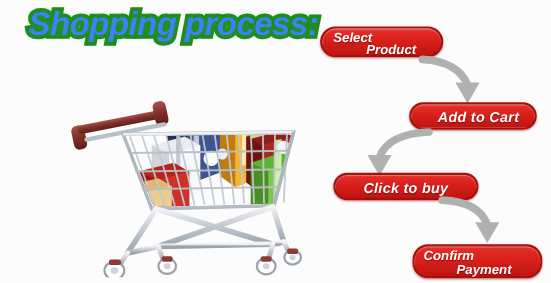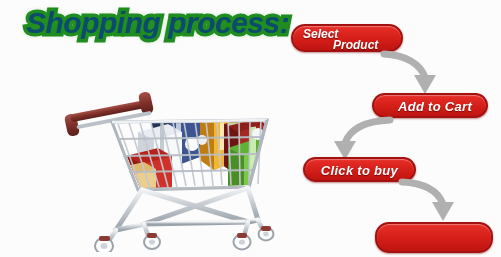--- a/index.html
+++ b/index.html
@@ -23,21 +23,21 @@
 
   
   #title {
     position: absolute;
     left: 26px;
     top: 6px;
     font-size: 30px;
     font-weight: bold;
     font-style: italic;
     letter-spacing: -0.5px;
-    color: #0c4a6e;
+    color: #3b82f6;
     white-space: nowrap;
     -webkit-text-stroke: 7px #1f8b1f;
     paint-order: stroke fill;
     text-shadow:
       0 0 1px #1f8b1f,
       0 0 3px #1f8b1f,
       0 0 6px #2e9b2e;
   }
 
   
@@ -88,21 +88,21 @@
   #btn-cart .l1 {
     left: 0; right: 0; top: 4px;
     font-size: 13px; text-align: center;
     letter-spacing: 0.3px;
     margin-left: 10px;
   }
 
   
   #btn-click {
     left: 303px; top: 157px;
-    width: 113px; height: 25px;
+    width: 132px; height: 25px;
   }
   #btn-click .l1 {
     left: 0; right: 0; top: 4px;
     font-size: 13px; text-align: center;
     letter-spacing: 0.3px;
   }
 
   
   #btn-confirm {
     left: 375px; top: 222px;
@@ -312,15 +312,17 @@
   </div>
 
   <div class="arrow" id="arrow-3">
     <svg width="62" height="48" viewBox="0 0 62 48" xmlns="http://www.w3.org/2000/svg">
       <path d="M4,5 C26,6 40,14 45,27" fill="none" stroke="#b0b0b0" stroke-width="7" stroke-linecap="round"></path>
       <polygon points="34,25 56,25 45,44" fill="#b0b0b0"></polygon>
     </svg>
   </div>
 
   <div class="pill" id="btn-confirm">
+    <span class="ln l1">Confirm</span>
+    <span class="ln l2">Payment</span>
   </div>
 
 </div>
 
 </body></html>

